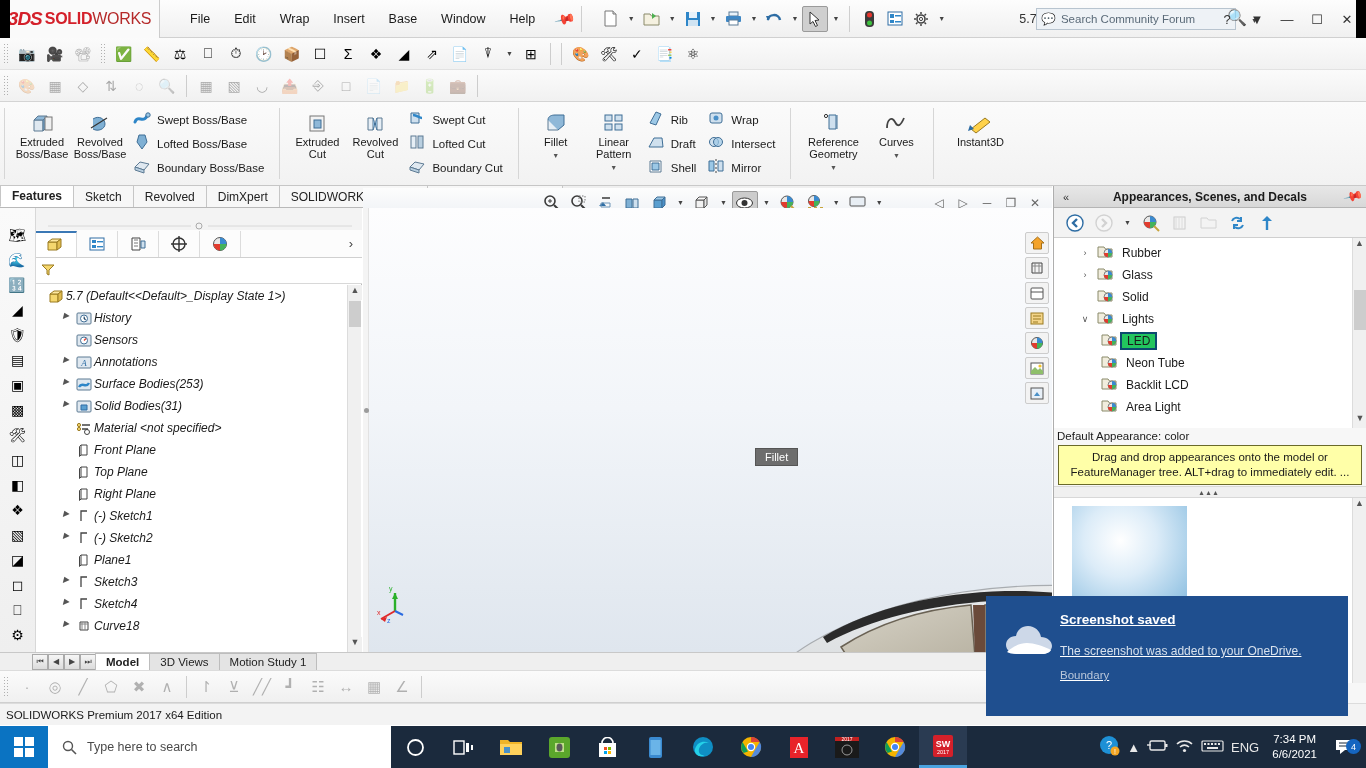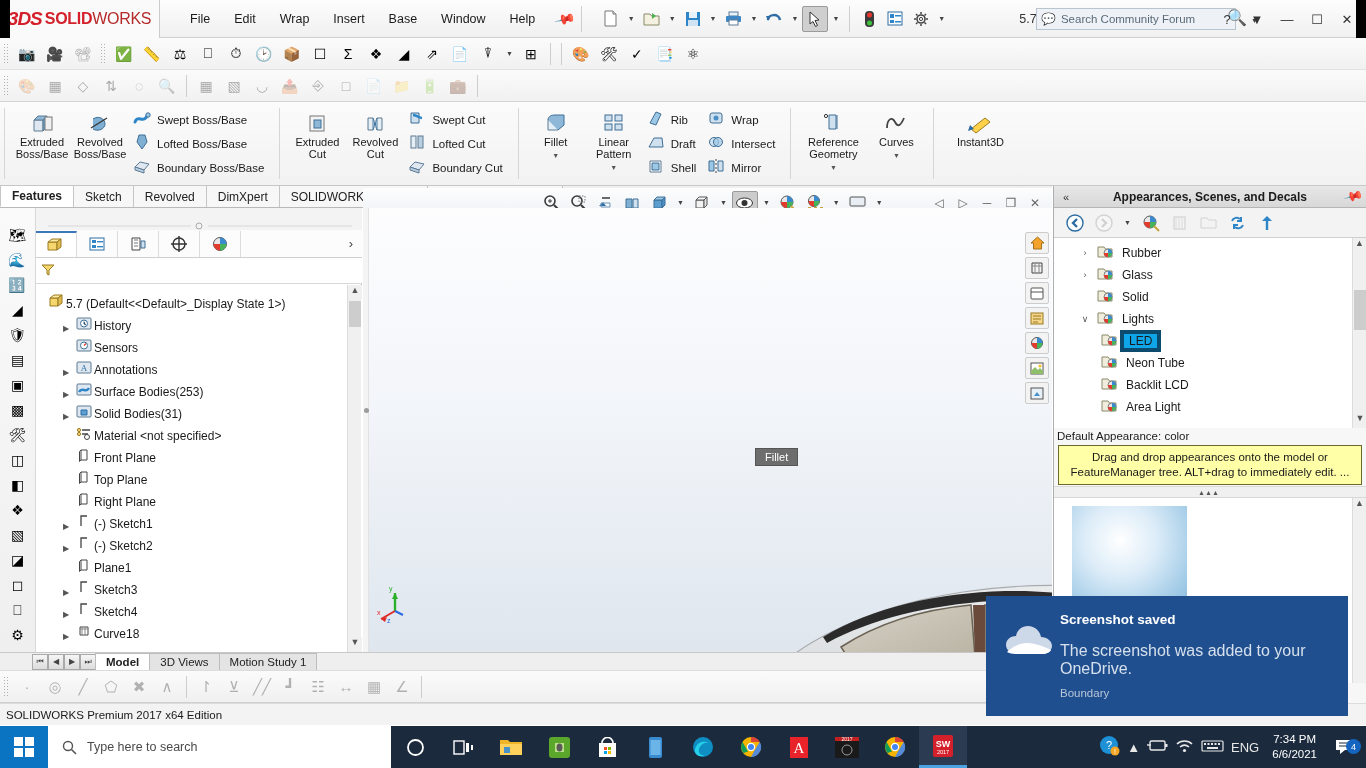--- a/index.html
+++ b/index.html
@@ -134,21 +134,21 @@
   .vtoolbar {
     position: absolute; left: 0; top: 0; width: 36px; height: 444px;
     background: linear-gradient(#fafafa, #efefef); border-right: 1px solid #d8d8d8;
     display: flex; flex-direction: column; align-items: center; padding-top: 16px; gap: 3px;
   }
   .vtool { width: 26px; height: 22px; display: flex; align-items: center; justify-content: center; font-size: 14px; border-radius: 2px;}
   .tree {
     position: absolute; left: 36px; top: 77px; width: 326px; height: 367px;
     overflow: hidden; background: #fff; padding-top: 4px;
   }
-  .trow { display: flex; align-items: flex-end; height: 22px; font-size: 12px; color: #1a1a1a; padding-left: 6px; }
+  .trow { display: flex; align-items: flex-start; height: 22px; font-size: 12px; color: #1a1a1a; padding-left: 6px; font-style: italic; }
   .texp { width: 16px; text-align: center; font-size: 8px; color: #555; }
   .tico { width: 20px; text-align: center; font-size: 13px; }
   .tree-scroll {
     position: absolute; right: 0; top: 77px; width: 14px; height: 367px;
     background: #f0f0f0; border-left: 1px solid #dcdcdc;
   }
   .ts-thumb { position: absolute; top: 16px; left: 1px; width: 12px; height: 26px; background: #cdcdcd; }
   .ts-arrow { position: absolute; left: 0; width: 14px; height: 15px; text-align: center; font-size: 9px; color: #555; background: #f0f0f0;}
 
   
@@ -225,21 +225,21 @@
   .tp-title { flex: 1; text-align: center; font-size: 12px; font-weight: bold; color: #1a1a1a; }
   .tp-pin { width: 24px; text-align: center; color: #2b7bb9; font-size: 13px; transform: rotate(30deg); }
   .tp-toolbar {
     height: 30px; background: #f3f3f3; display: flex; align-items: center;
     padding-left: 8px; gap: 3px; border-bottom: 1px solid #cfcfcf;
   }
   .tp-ic { width: 26px; height: 24px; display: flex; align-items: center; justify-content: center; font-size: 14px; border-radius: 2px;}
   .tp-ic.dim { opacity: .3; }
   .tp-tree { position: relative; height: 190px; background: #fff; overflow: hidden; padding-top: 4px; }
   .aprow { display: flex; align-items: center; height: 22px; font-size: 12px; padding-left: 22px; color: #1a1a1a;}
-  .aprow.sel .aplabel { background: #0ea5e9; border: 4px solid #0c4a6e; }
+  .aprow.sel .aplabel { background: #22c55e; border: 2px solid #0c4a6e; }
   .apexp { width: 18px; text-align: center; font-size: 9px; color: #555; }
   .apico { width: 22px; text-align: center; font-size: 13px; }
   .aplabel { padding: 0 5px; border: 1px solid transparent; }
   .tp-scroll { position: absolute; right: 0; top: 0; width: 14px; height: 190px; background: #f0f0f0; border-left: 1px solid #dcdcdc; }
   .tp-thumb { position: absolute; left: 1px; top: 52px; width: 12px; height: 40px; background: #cdcdcd; }
   .defapp {
     height: 16px; font-size: 11.5px; padding-left: 3px; color: #1a1a1a;
     background: #f7f7f7; display: flex; align-items: center;
   }
   .tipbox {
@@ -253,23 +253,23 @@
   .pv-sphere { position: absolute; left: 18px; top: 8px; width: 115px; height: 115px;
                background: radial-gradient(circle at 42% 30%, #ffffff 0%, #dcecf8 35%, #9ec9e6 75%, #7fb4d8 100%); }
 
   
   .toast {
     position: absolute; left: 986px; top: 596px; width: 362px; height: 120px;
     background: #1f4f8f; color: #fff; display: flex; align-items: flex-start;
     padding: 16px 12px 0 12px; z-index: 50;
   }
   .toast-icon { width: 62px; display: flex; justify-content: center; padding-top: 12px; }
-  .toast-body { flex: 1; }
+  .toast-body { flex: 1; text-decoration: underline; }
   .toast-title { font-size: 13.5px; font-weight: bold; margin-bottom: 2px; }
-  .toast-msg { font-size: 16px; color: #d6e0ec; line-height: 18px; margin-top: 15px; }
+  .toast-msg { font-size: 12px; color: #d6e0ec; line-height: 18px; margin-top: 15px; }
   .toast-app { font-size: 11.5px; color: #b9c7da; margin-top: 9px; }
 
   
   .taskbar {
     position: absolute; left: 0; top: 726px; width: 1366px; height: 42px;
     background: #1b2a3d; display: flex; align-items: center;
   }
   .startbtn { width: 48px; height: 42px; background: #0a73c2; display: flex;
               align-items: center; justify-content: center; }
   .searchtask {

